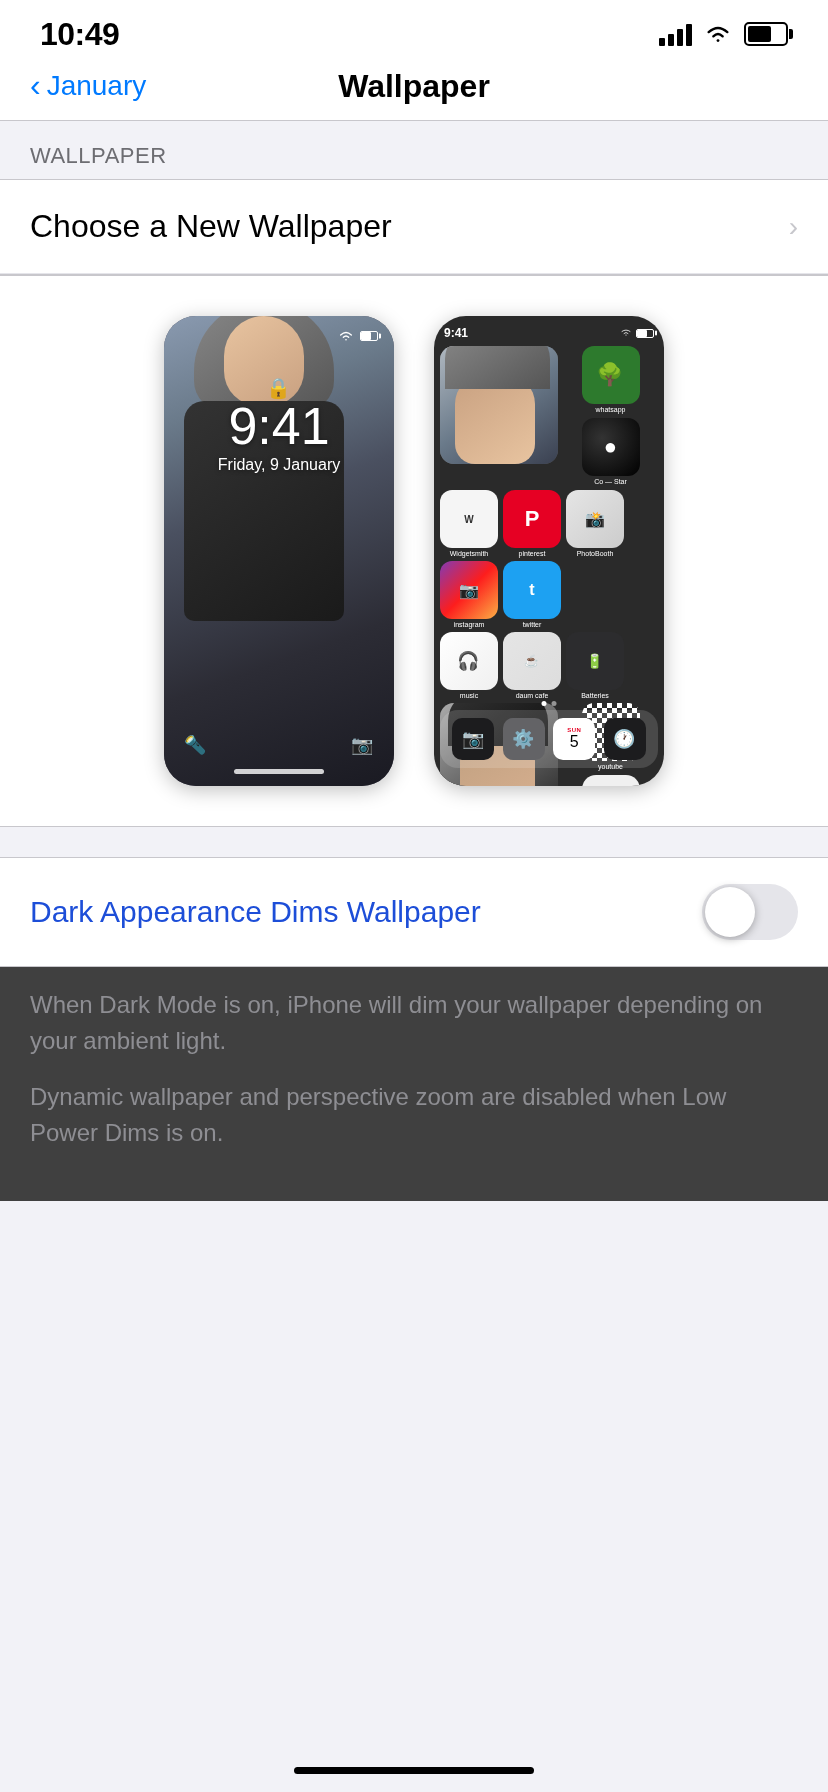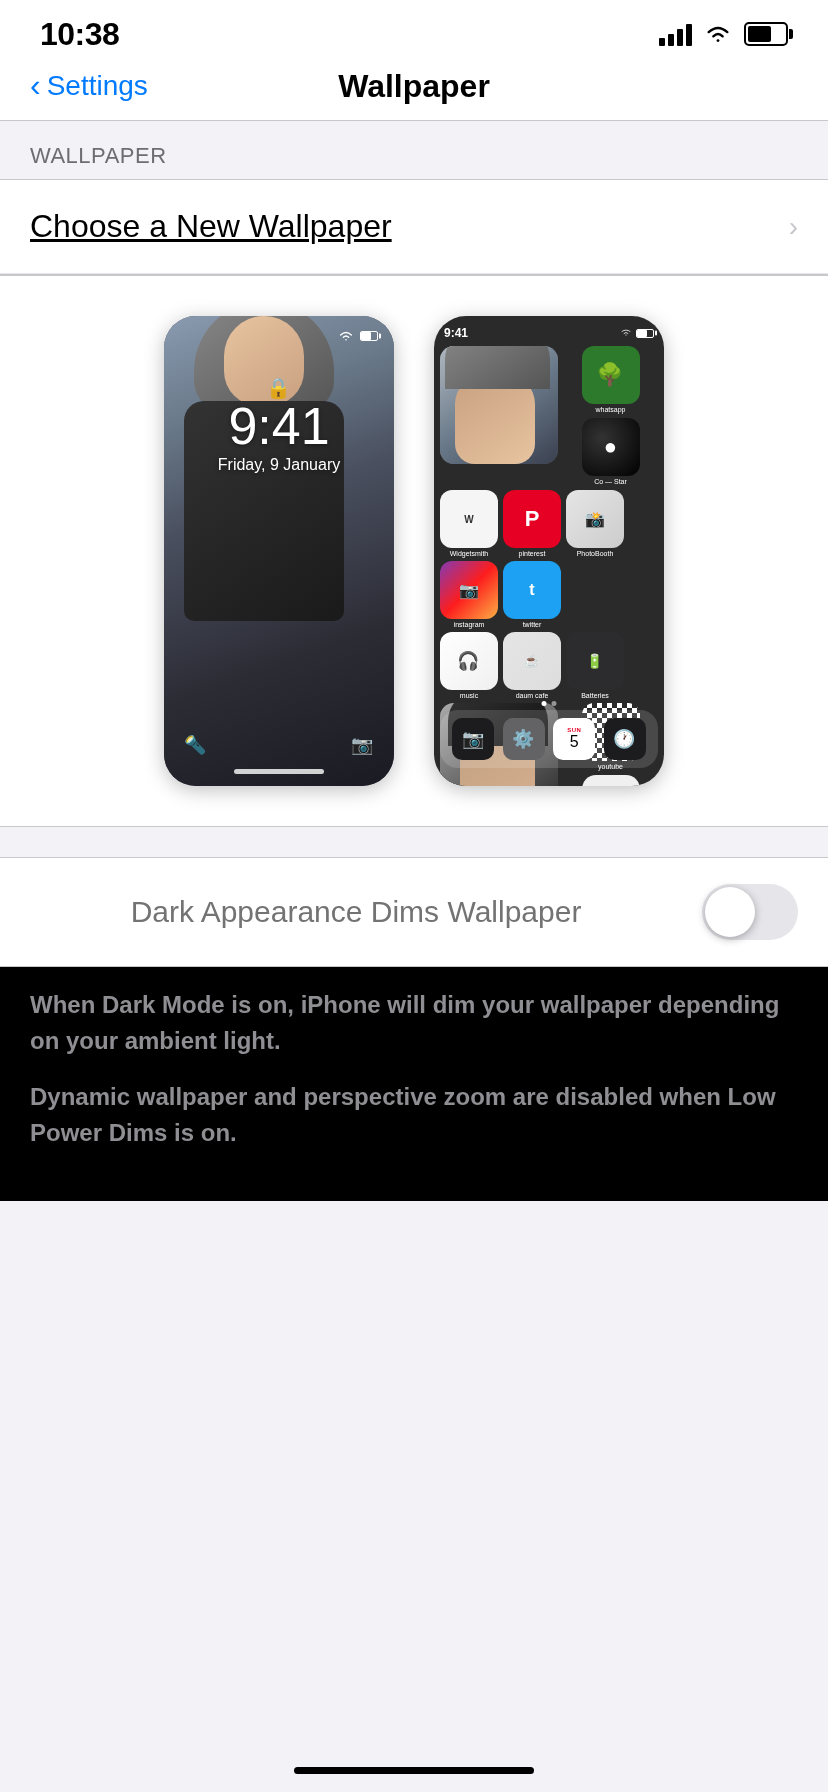--- a/index.html
+++ b/index.html
@@ -135,21 +135,20 @@
       align-items: center;
       justify-content: space-between;
       padding: 28px 30px;
       background: #fff;
       border-bottom: 1px solid #e5e5ea;
       cursor: pointer;
     }
     .menu-row-text {
       font-size: 32px;
       color: #000;
-      text-decoration: underline;
     }
     .chevron-right {
       color: #c7c7cc;
       font-size: 28px;
       font-weight: 500;
     }
 
     
     .wallpaper-previews {
       background: #fff;
@@ -380,24 +379,23 @@
     .toggle-row {
       display: flex;
       align-items: center;
       justify-content: space-between;
       padding: 26px 30px;
       background: #fff;
     }
 
     .toggle-label {
       font-size: 30px;
-      color: #737373;
+      color: #1d4ed8;
       flex: 1;
       padding-right: 20px;
-      text-align: center;
     }
 
     
     .ios-toggle {
       width: 96px;
       height: 56px;
       background: #e5e5ea;
       border-radius: 28px;
       position: relative;
       cursor: pointer;
@@ -412,22 +410,21 @@
       height: 50px;
       background: #fff;
       border-radius: 50%;
       box-shadow: 0 2px 8px rgba(0,0,0,0.3);
       transition: left 0.2s;
     }
 
     
     .description-section {
       padding: 20px 30px 30px 30px;
-      background: #000000;
-      font-weight: bold;
+      background: #404040;
     }
 
     .description-text {
       font-size: 24px;
       color: #8e8e93;
       line-height: 1.5;
       margin-bottom: 20px;
     }
 
     
@@ -504,21 +501,21 @@
         linear-gradient(45deg, transparent 75%, #fff 75%),
         linear-gradient(-45deg, transparent 75%, #fff 75%);
       background-size: 10px 10px;
       background-position: 0 0, 0 5px, 5px -5px, -5px 0px;
     }
   </style>
 </head>
 <body>
 
 <div class="status-bar">
-  <span class="status-time">10:38</span>
+  <span class="status-time">10:49</span>
   <div class="status-icons">
     <div class="signal-bars">
       <div class="signal-bar" style="height:8px;"></div>
       <div class="signal-bar" style="height:12px;"></div>
       <div class="signal-bar" style="height:17px;"></div>
       <div class="signal-bar" style="height:22px;"></div>
     </div>
     <svg class="wifi-icon" viewBox="0 0 30 22" fill="none">
       <path d="M15 18 L15 18" stroke="#000" stroke-width="3" stroke-linecap="round"></path>
       <path d="M10 13.5 Q15 8.5 20 13.5" stroke="#000" stroke-width="2.5" fill="none" stroke-linecap="round"></path>
@@ -526,21 +523,21 @@
     </svg>
     <div class="battery-icon">
       <div class="battery-fill"></div>
     </div>
   </div>
 </div>
 
 <div class="nav-bar">
   <div class="back-button">
     <span class="back-chevron">‹</span>
-    <span>Settings</span>
+    <span>January</span>
   </div>
   <span class="nav-title">Wallpaper</span>
 </div>
 
 <div class="section-header">WALLPAPER</div>
 
 <div class="card-section">
   <div class="menu-row">
     <span class="menu-row-text">Choose a New Wallpaper</span>
     <span class="chevron-right">›</span>

